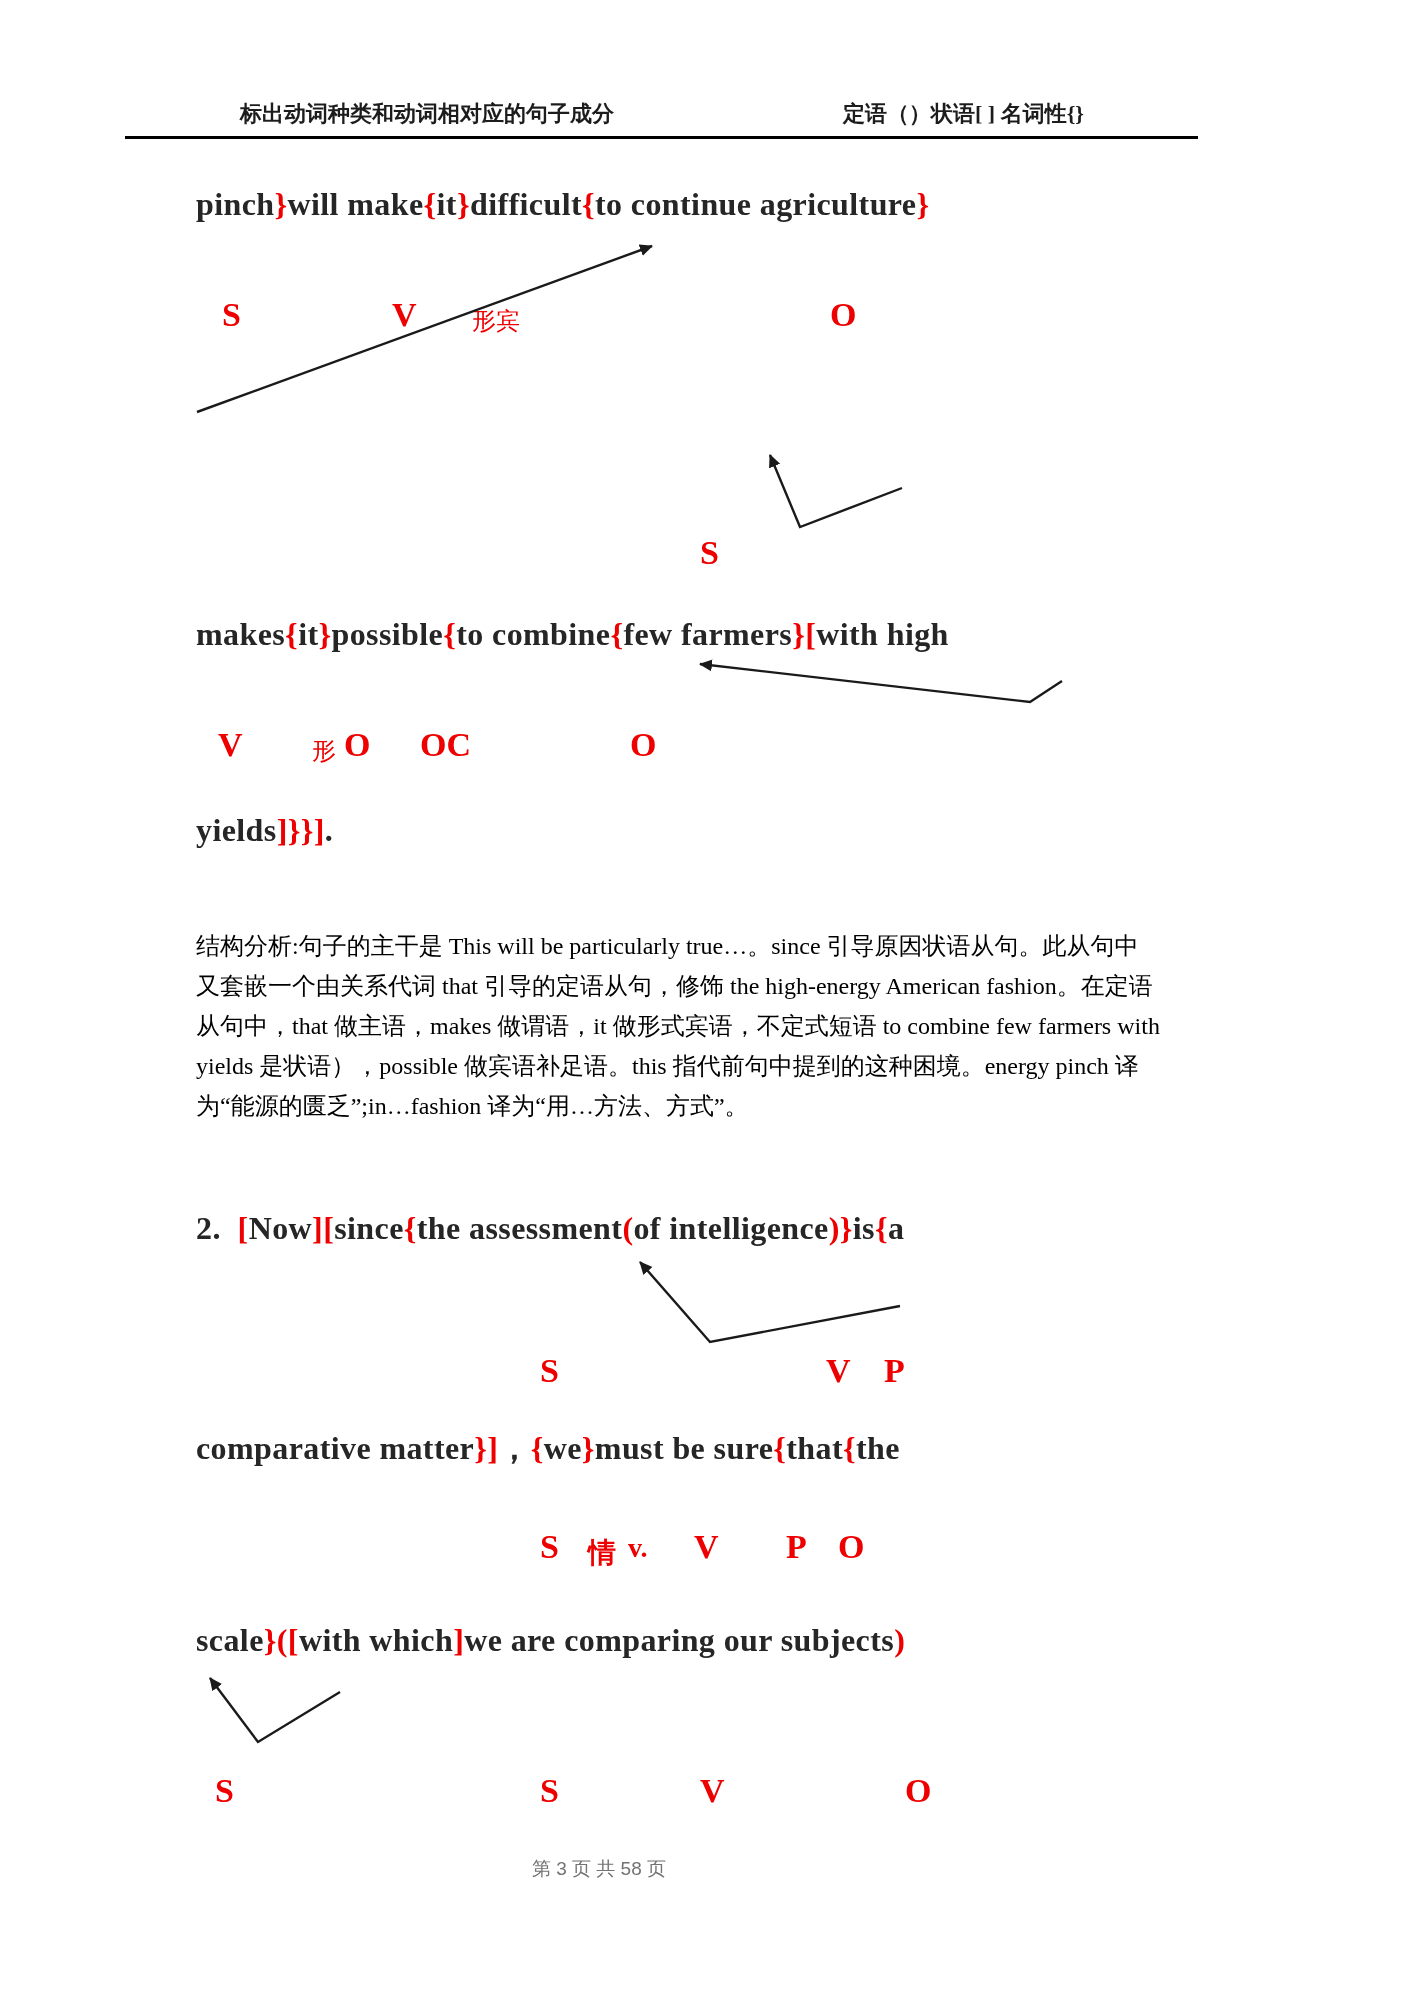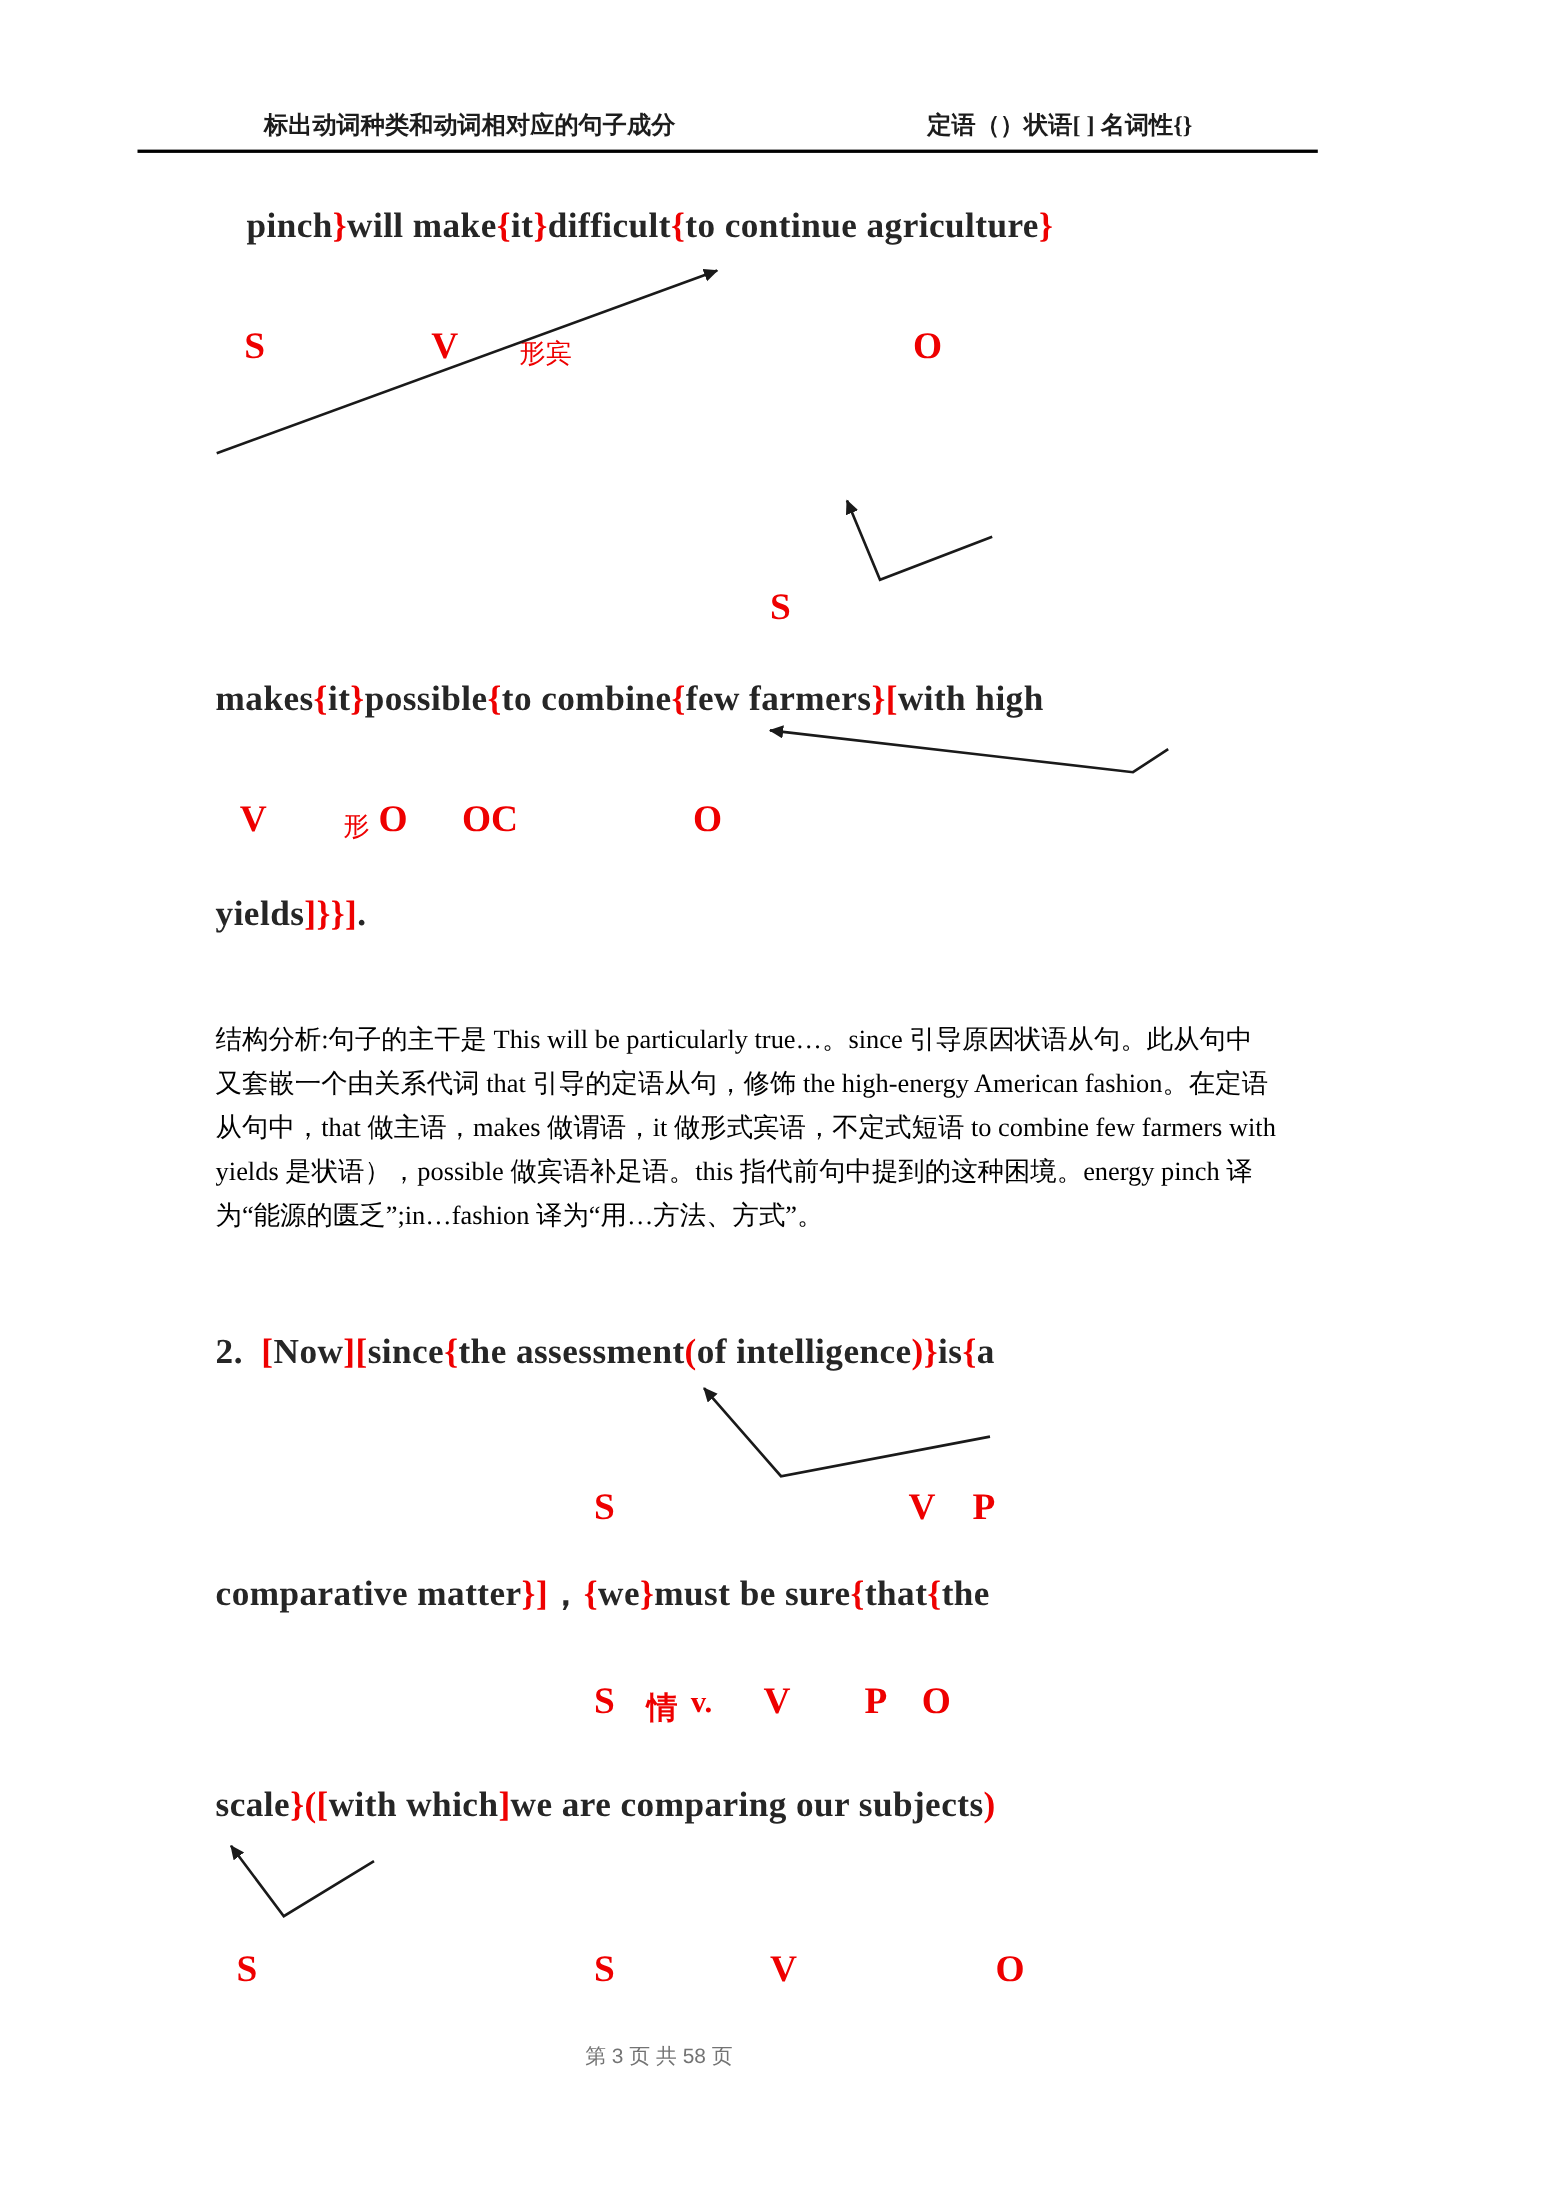--- a/index.html
+++ b/index.html
@@ -22,21 +22,21 @@
 </style>
 </head>
 <body>
 
 <div class="page">
 
   <div class="hdr" style="left:240px;">标出动词种类和动词相对应的句子成分</div>
   <div class="hdr" style="left:843px;text-align:right;">定语（）状语[ ] 名词性{}</div>
   <div class="hdr-rule"></div>
 
-  <div class="sent" style="left:196px;top:186px;margin-left:28px;"><span class="ink">pinch</span><span class="red">}</span><span class="ink">will make</span><span class="red">{</span><span class="ink">it</span><span class="red">}</span><span class="ink">difficult</span><span class="red">{</span><span class="ink">to continue agriculture</span><span class="red">}</span></div>
+  <div class="sent" style="left:196px;top:186px;"><span class="ink">pinch</span><span class="red">}</span><span class="ink">will make</span><span class="red">{</span><span class="ink">it</span><span class="red">}</span><span class="ink">difficult</span><span class="red">{</span><span class="ink">to continue agriculture</span><span class="red">}</span></div>
 
   <span class="lbl" style="left:222px;top:296px;">S</span>
   <span class="lbl" style="left:392px;top:296px;">V</span>
   <span class="lbl small" style="left:472px;top:305px;">形宾</span>
   <span class="lbl" style="left:830px;top:296px;">O</span>
 
 
   <span class="lbl" style="left:700px;top:534px;">S</span>
 
   <div class="sent" style="left:196px;top:616px;"><span class="ink">makes</span><span class="red">{</span><span class="ink">it</span><span class="red">}</span><span class="ink">possible</span><span class="red">{</span><span class="ink">to combine</span><span class="red">{</span><span class="ink">few farmers</span><span class="red">}</span><span class="red">[</span><span class="ink">with high</span></div>

